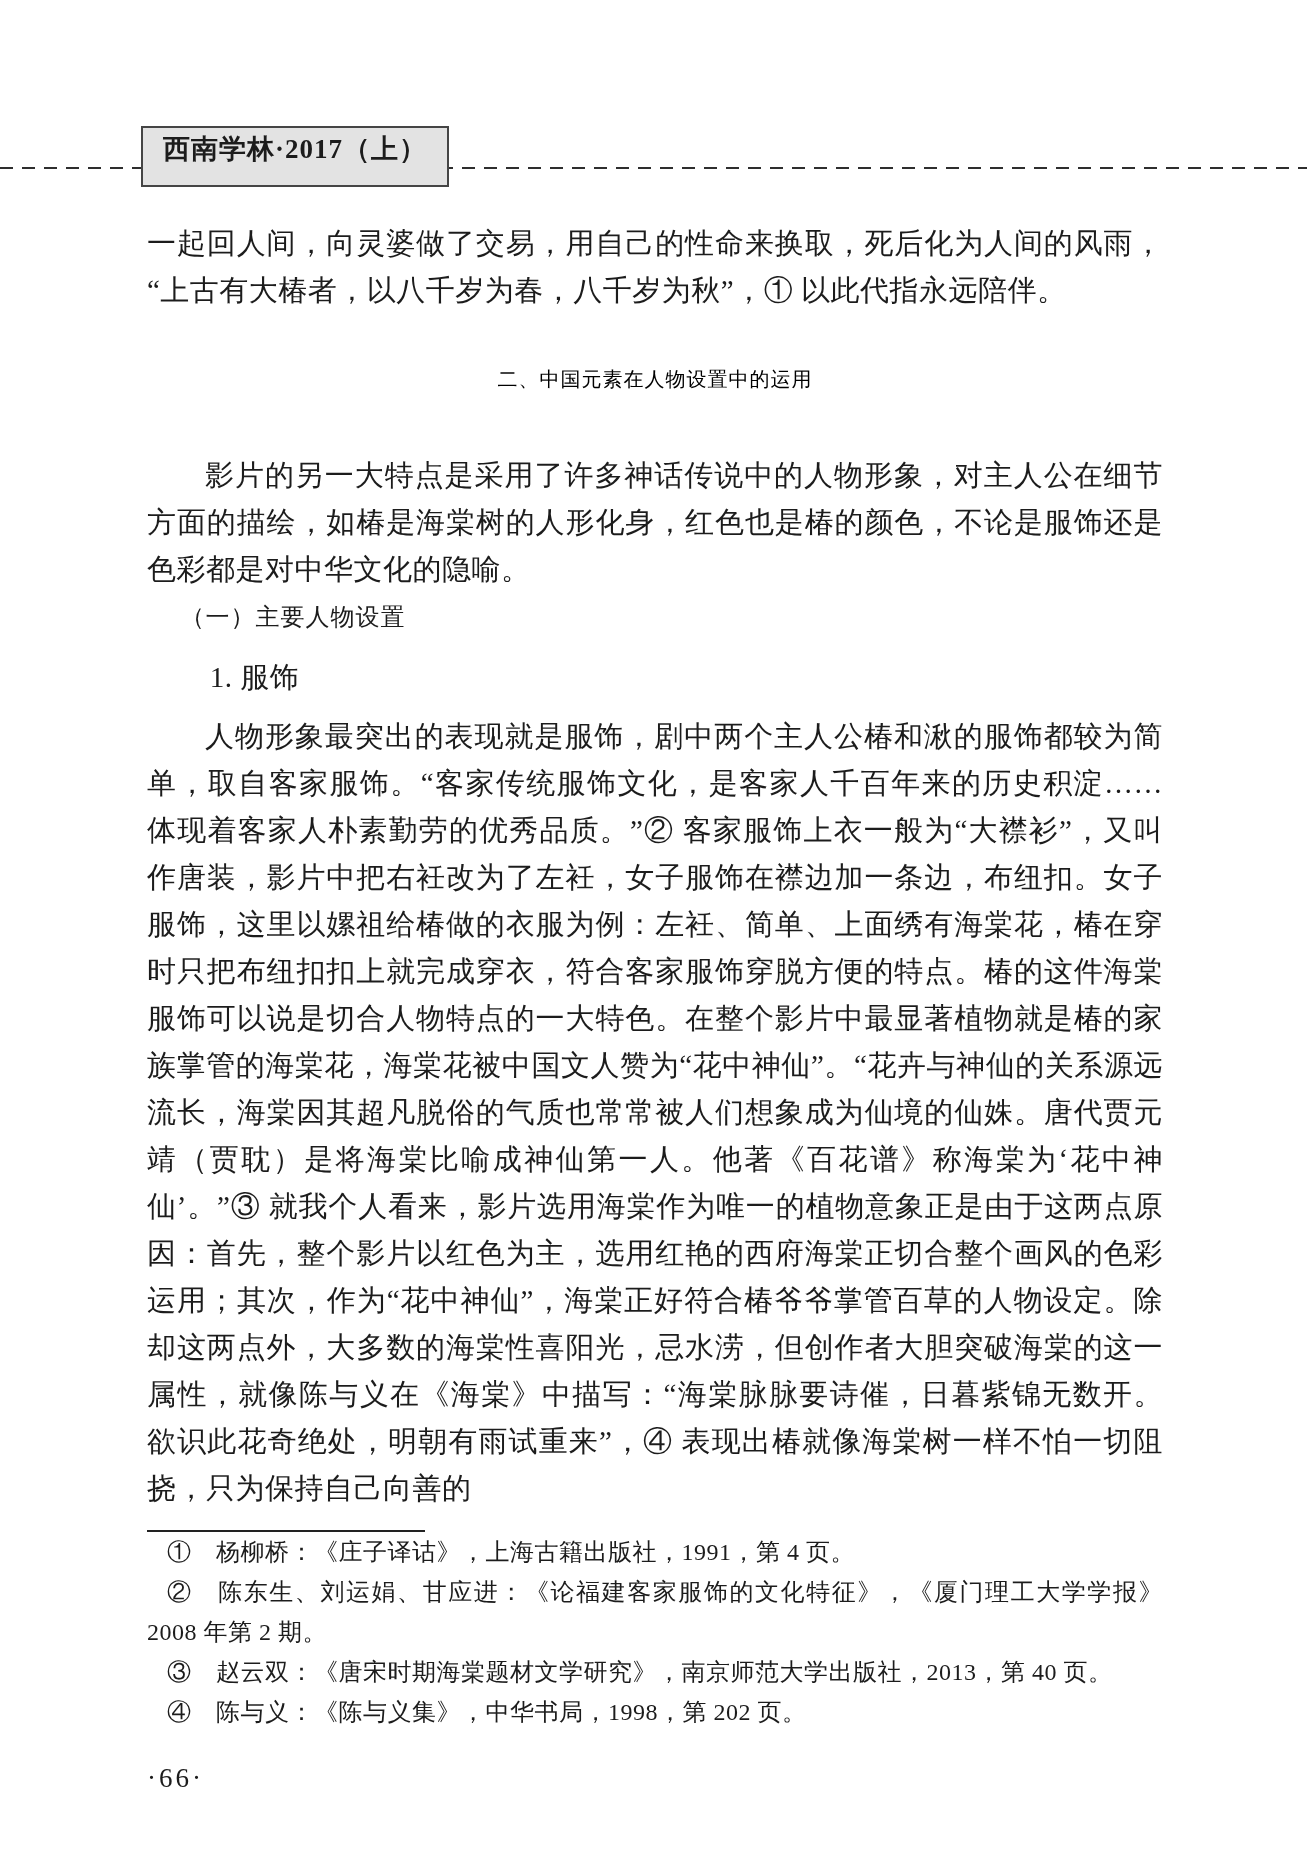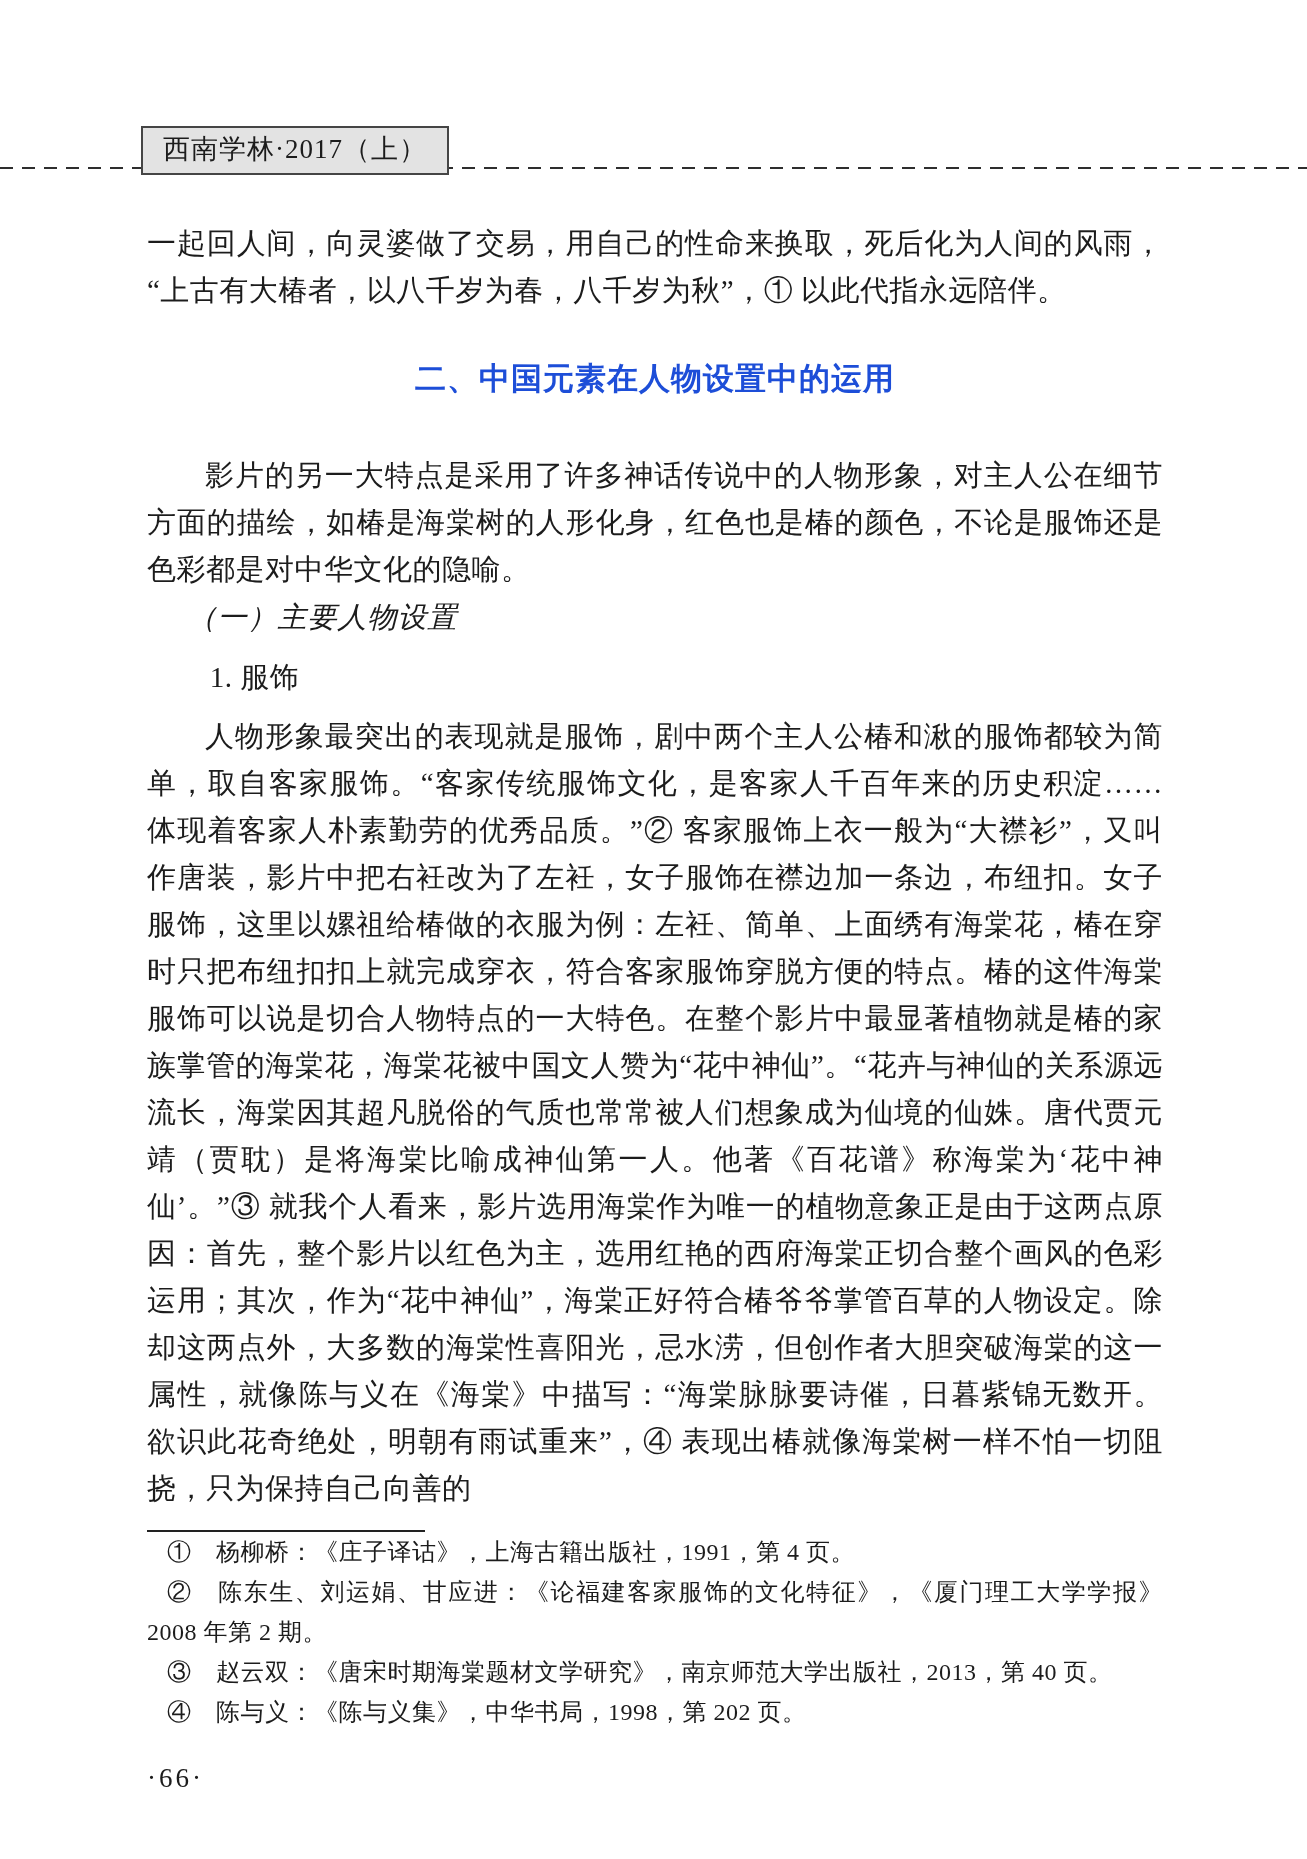--- a/index.html
+++ b/index.html
@@ -23,22 +23,22 @@
     z-index: 1;
   }
   
   .journal-box {
     position: absolute;
     top: 126px;
     left: 141px;
     z-index: 2;
     background: #e3e3e3;
     border: 2px solid #454545;
-    padding: 3px 20px 6px 20px;
-    font-weight: normal;
+    padding: 3px 20px 18px 20px;
+    font-weight: bold;
     font-size: 27px;
     line-height: 36px;
     letter-spacing: 1px;
     white-space: nowrap;
   }
   .body-area {
     position: absolute;
     top: 220px;
     left: 147px;
     width: 1016px;
@@ -50,31 +50,30 @@
     line-height: 47px;
     text-align: justify;
     text-indent: 2em;
     letter-spacing: 0.5px;
   }
   .para.no-indent { text-indent: 0; }
   .section-heading {
     margin: 42px 0 50px 0;
     text-align: center;
     font-family: "Liberation Sans", "DejaVu Sans", sans-serif;
-    font-weight: 700;
-    font-size: 31px;
+    font-weight: 400;
+    font-size: 20px;
     line-height: 46px;
     letter-spacing: 1px;
-    color: #1d4ed8;
+    color: #000000;
   }
   .sub-heading-kai {
     margin: 0;
-    font-size: 29px;
+    font-size: 24px;
     line-height: 48px;
-    font-style: italic;           
     text-indent: 1.4em;
     letter-spacing: 1px;
   }
   .sub-heading-num {
     margin: 12px;
     font-size: 29px;
     line-height: 48px;
     text-indent: 1.75em;
     letter-spacing: 0.5px;
   }

